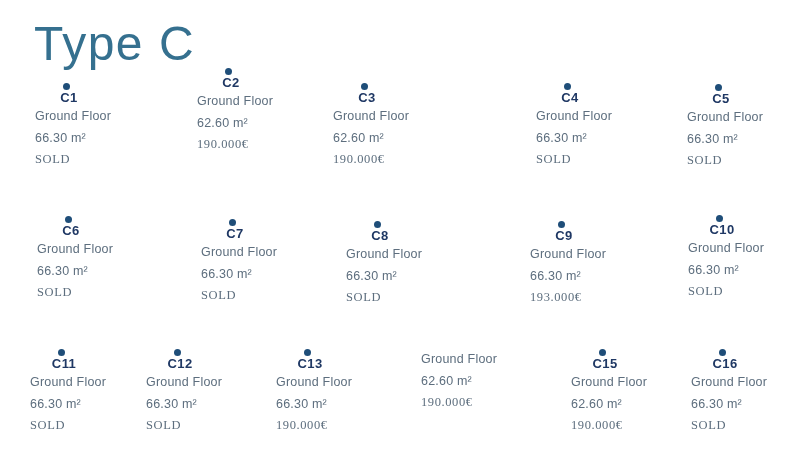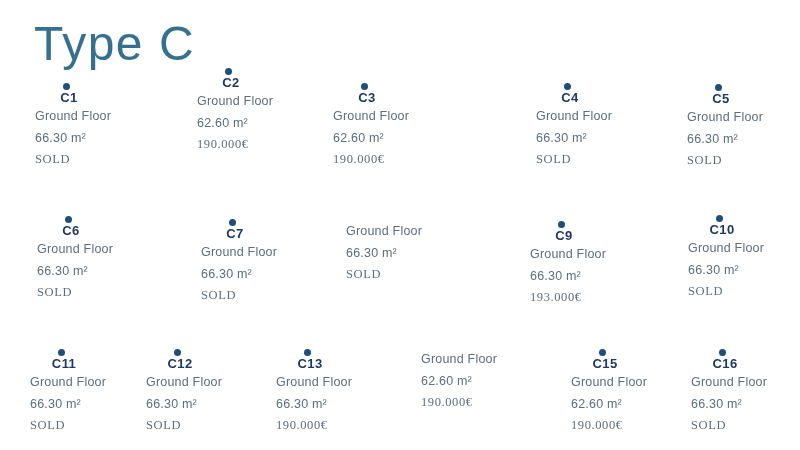--- a/index.html
+++ b/index.html
@@ -133,20 +133,24 @@
     <div class="name-row">
       <span class="bullet"></span>
       <span class="name">C7</span>
     </div>
     <div class="line">Ground Floor</div>
     <div class="line">66.30 m²</div>
     <div class="line status">SOLD</div>
   </div>
 
   <div class="card" style="left:338px;top:221px">
+    <div class="name-row">
+      <span class="bullet"></span>
+      <span class="name">C8</span>
+    </div>
     <div class="line">Ground Floor</div>
     <div class="line">66.30 m²</div>
     <div class="line status">SOLD</div>
   </div>
 
   <div class="card" style="left:522px;top:221px">
     <div class="name-row">
       <span class="bullet"></span>
       <span class="name">C9</span>
     </div>

